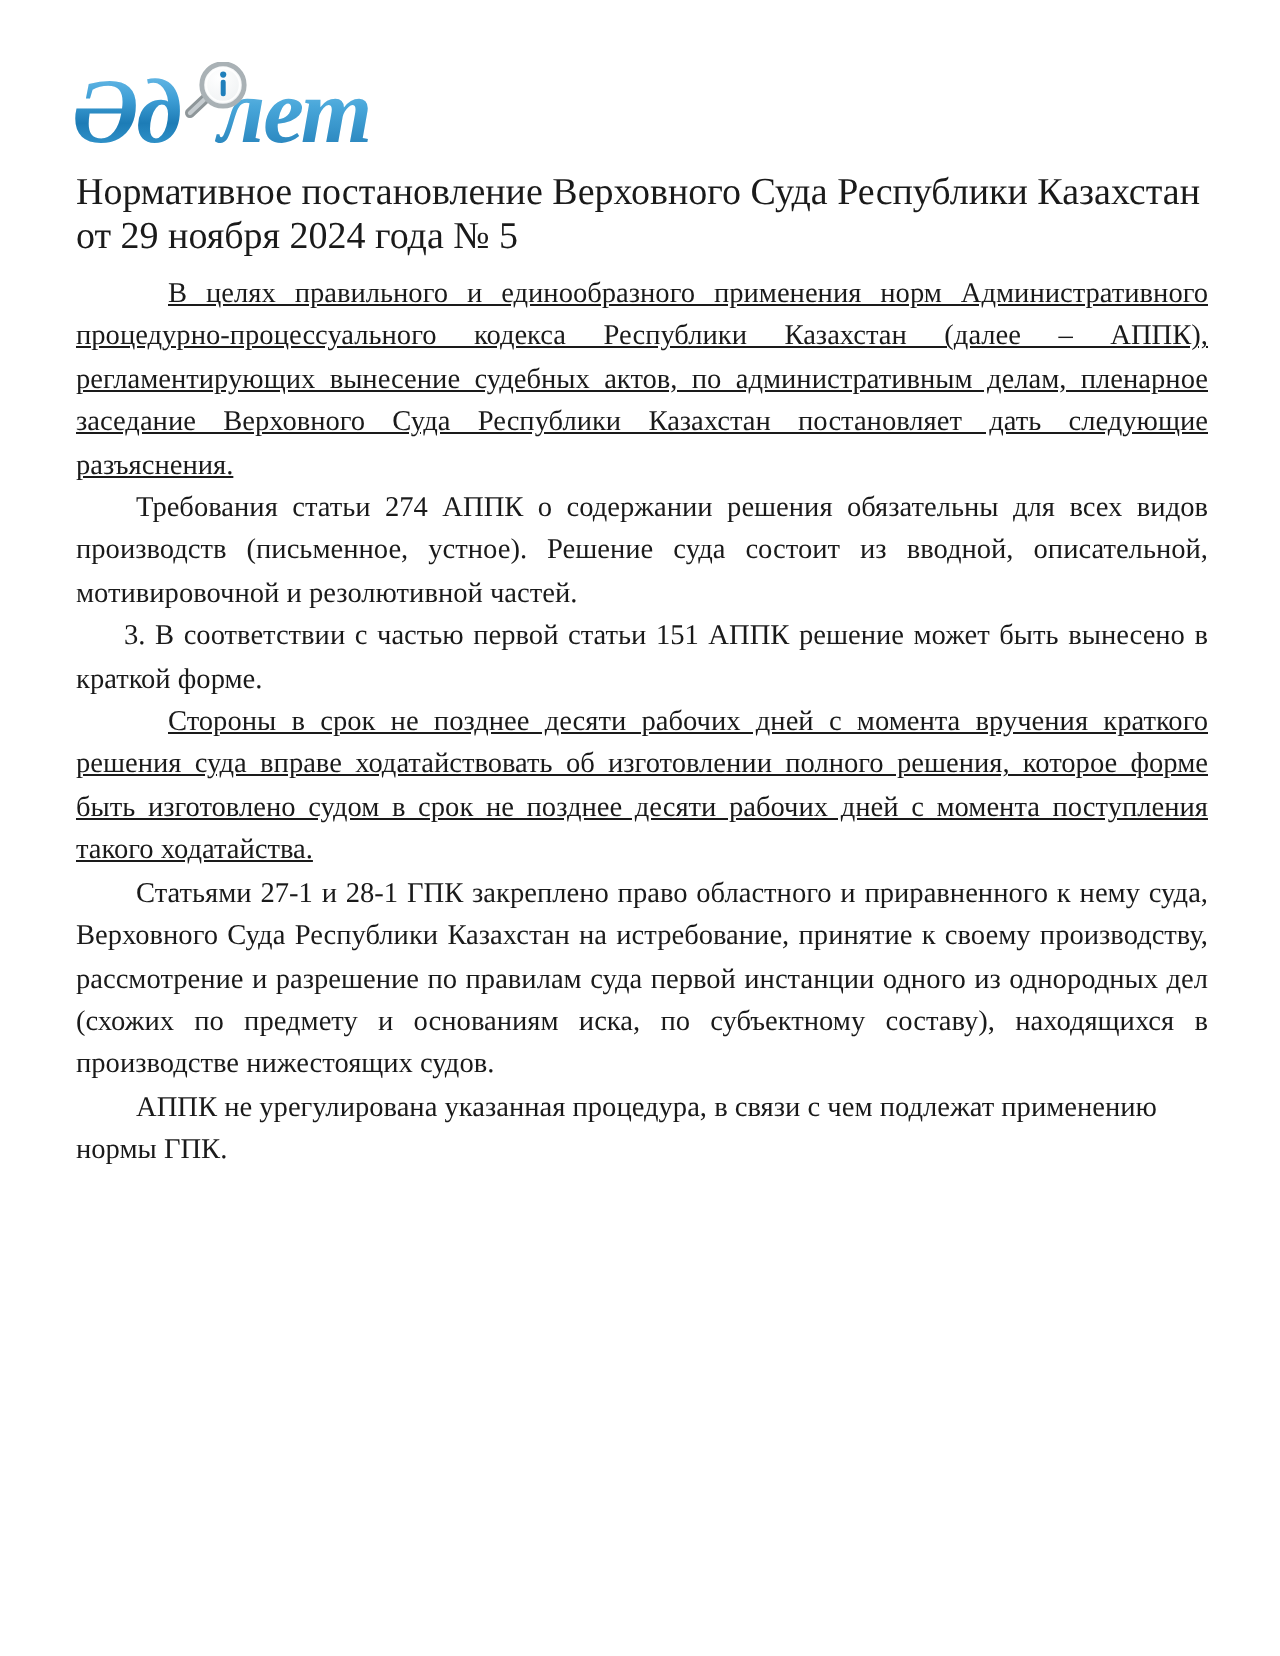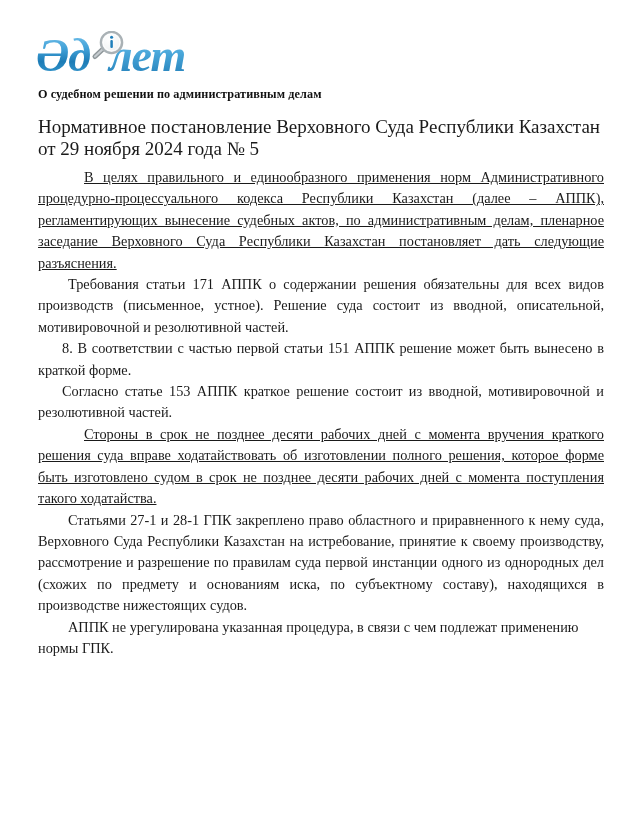--- a/index.html
+++ b/index.html
@@ -117,26 +117,24 @@
       <circle cx="75.5" cy="11.5" r="10.6" fill="url(#glassg)" stroke="#a9b1b5" stroke-width="2.4"></circle>
       <circle cx="75.5" cy="11.5" r="8.4" fill="none" stroke="#ffffff" stroke-width="1" opacity="0.85"></circle>
 
       <circle cx="75.6" cy="6.3" r="1.55" fill="#1f7fbb"></circle>
       <rect x="74.35" y="8.9" width="2.5" height="8.2" rx="1.1" fill="#1f7fbb"></rect>
     </svg>
   </div>
 
   <div class="doc">
 
-    <h1 class="doc-title">О судебном решении по административным делам</h1>
 
     <p class="doc-subtitle">Нормативное постановление Верховного Суда Республики Казахстан от 29 ноября 2024 года № 5</p>
 
     <p class="para wide">В целях правильного и единообразного применения норм Административного процедурно-процессуального кодекса Республики Казахстан (далее – АППК), регламентирующих вынесение судебных актов, по административным делам, пленарное заседание Верховного Суда Республики Казахстан постановляет дать следующие разъяснения.</p>
-    <p class="para tight">Требования статьи 171 АППК о содержании решения обязательны для всех видов производств (письменное, устное). Решение суда состоит из вводной, описательной, мотивировочной и резолютивной частей.</p>
-    <p class="para narrow">8. В соответствии с частью первой статьи 151 АППК решение может быть вынесено в краткой форме.</p>
-    <p class="para narrow">Согласно статье 153 АППК краткое решение состоит из вводной, мотивировочной и резолютивной частей.</p>
+    <p class="para tight">Требования статьи 274 АППК о содержании решения обязательны для всех видов производств (письменное, устное). Решение суда состоит из вводной, описательной, мотивировочной и резолютивной частей.</p>
+    <p class="para narrow">3. В соответствии с частью первой статьи 151 АППК решение может быть вынесено в краткой форме.</p>
     <p class="para wide">Стороны в срок не позднее десяти рабочих дней с момента вручения краткого решения суда вправе ходатайствовать об изготовлении полного решения, которое форме быть изготовлено судом в срок не позднее десяти рабочих дней с момента поступления такого ходатайства.</p>
     <p class="para tight">Статьями 27-1 и 28-1 ГПК закреплено право областного и приравненного к нему суда, Верховного Суда Республики Казахстан на истребование, принятие к своему производству, рассмотрение и разрешение по правилам суда первой инстанции одного из однородных дел (схожих по предмету и основаниям иска, по субъектному составу), находящихся в производстве нижестоящих судов.</p>
     <p class="para tight">АППК не урегулирована указанная процедура, в связи с чем подлежат применению нормы ГПК.</p>
 
   </div>
 </div>
 
 </body></html>

